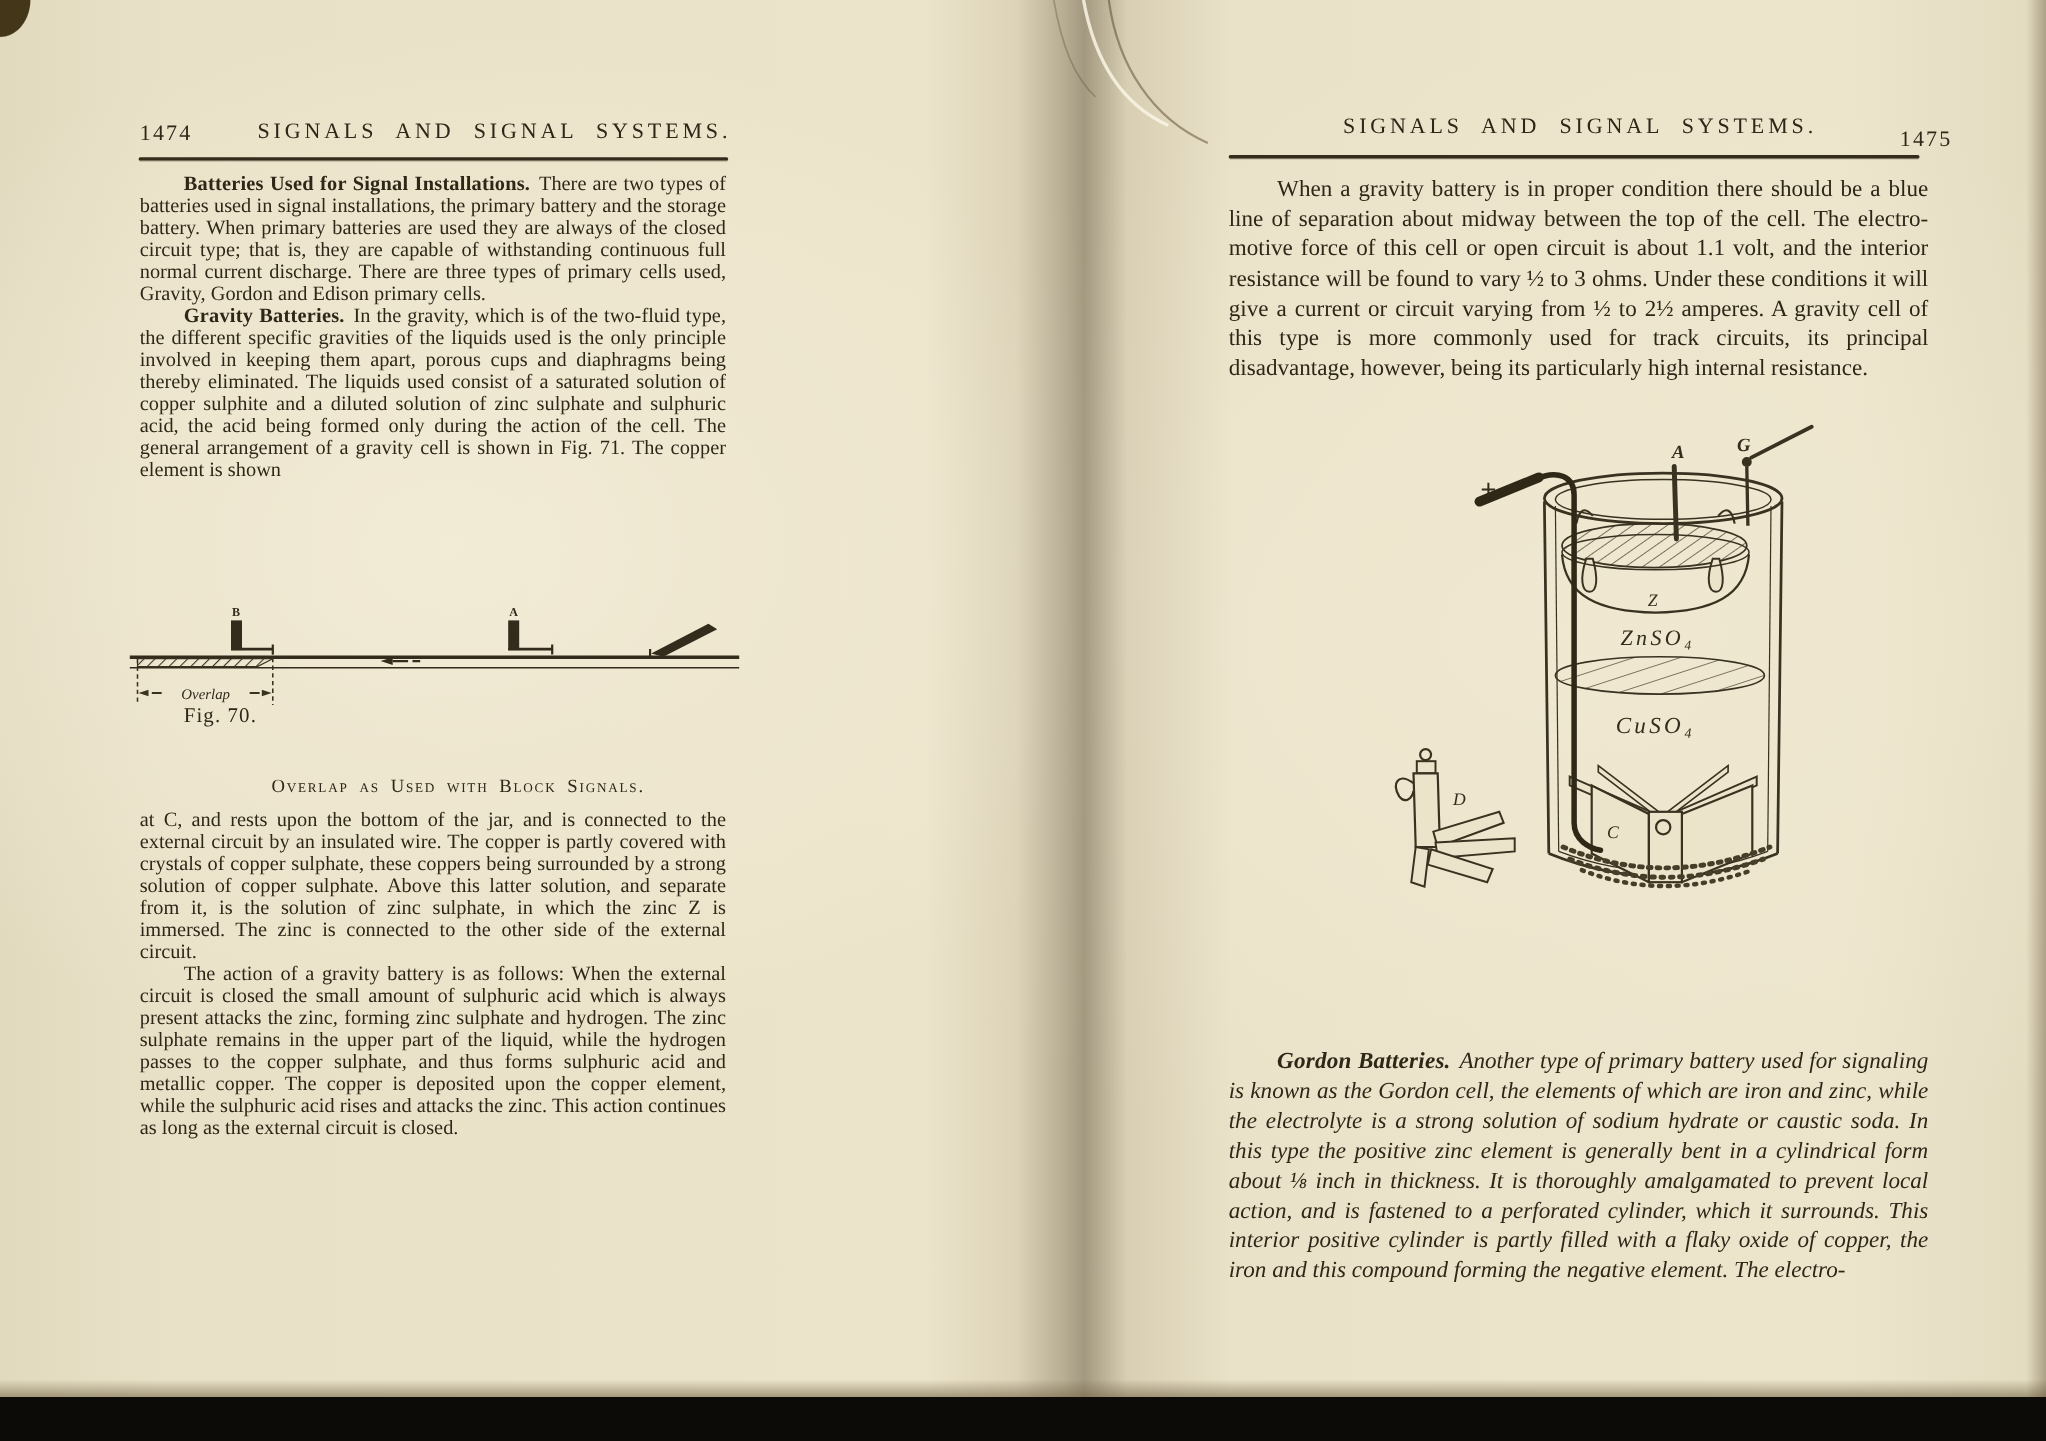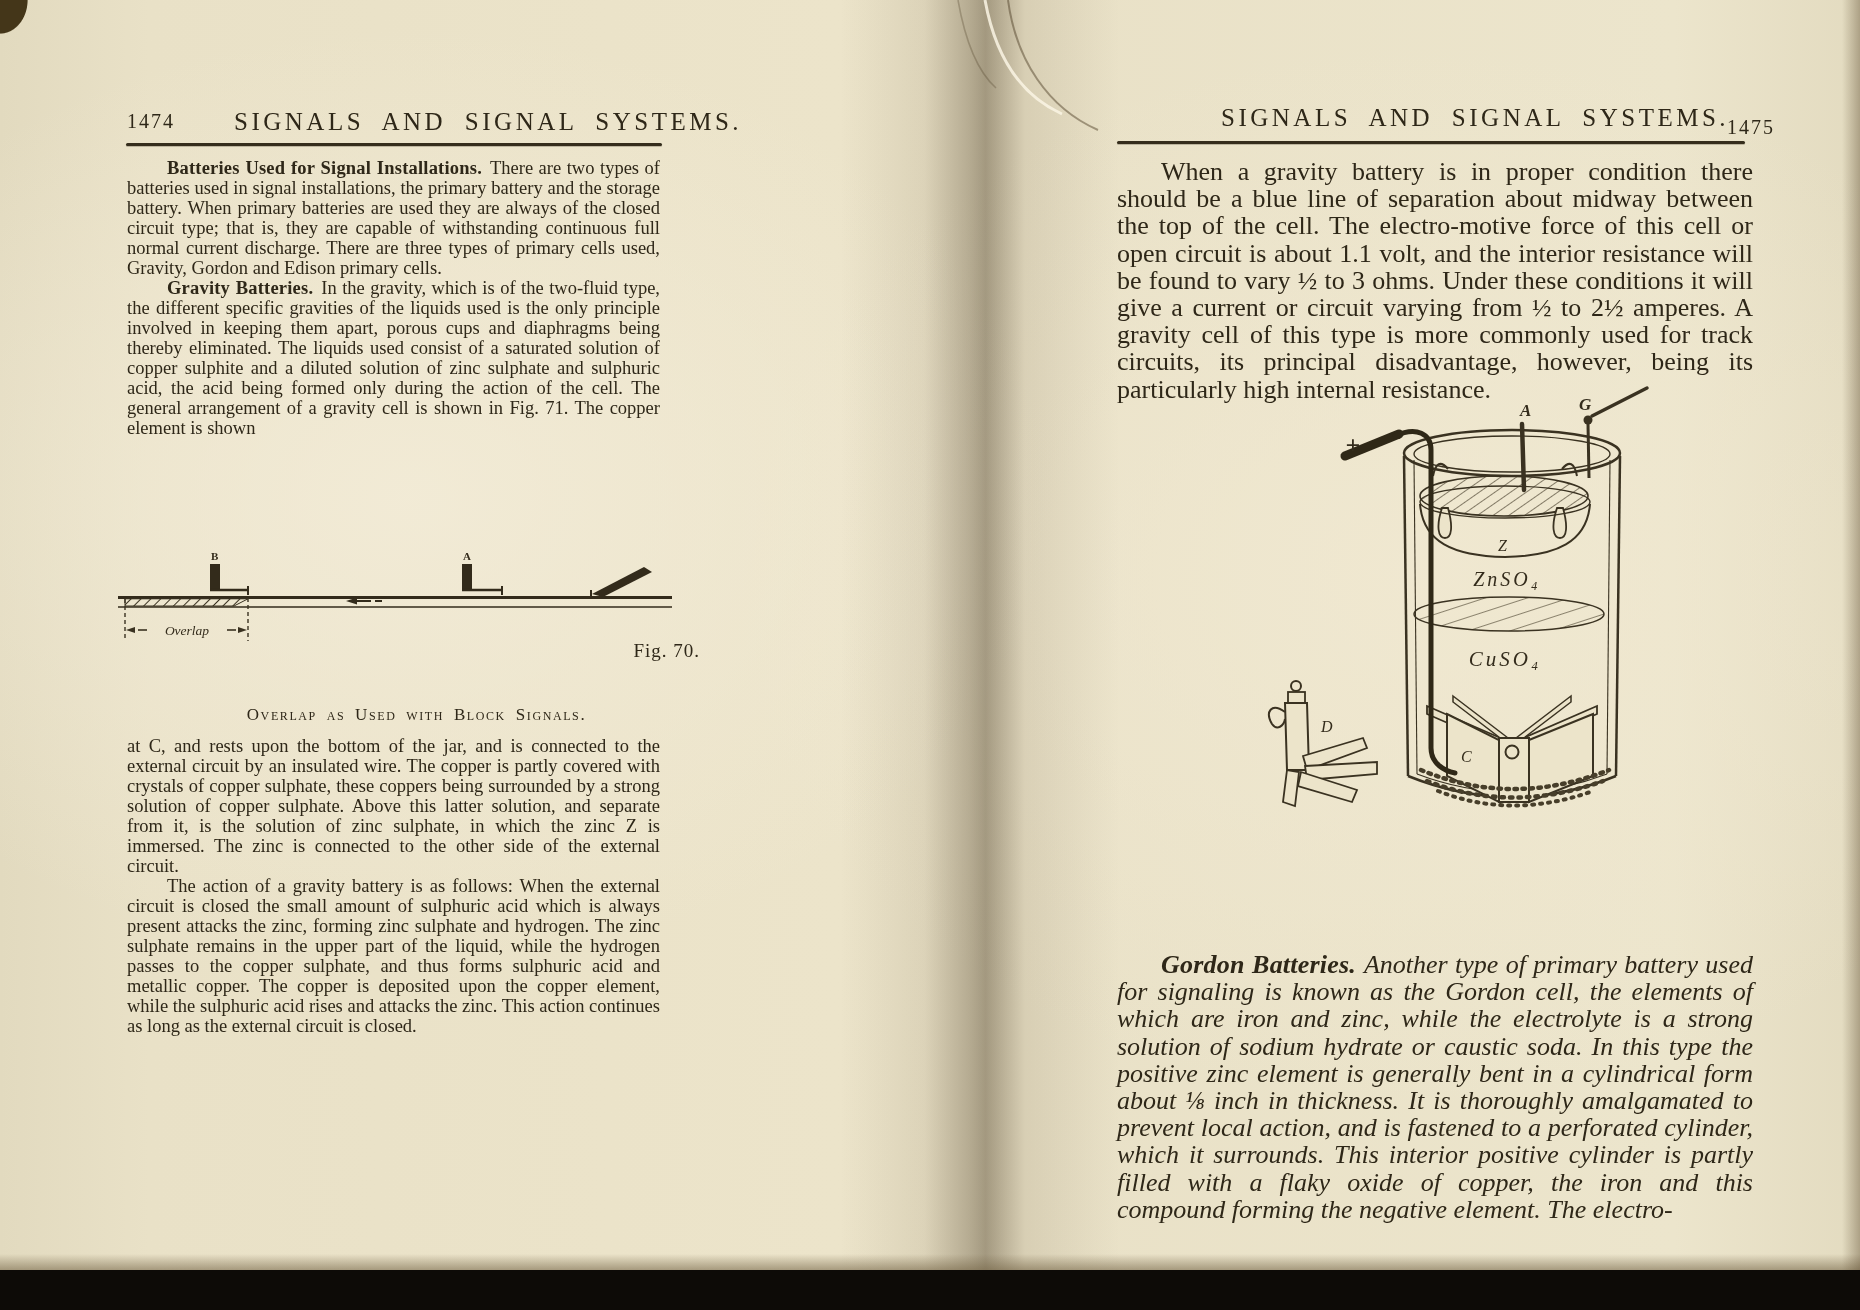--- a/index.html
+++ b/index.html
@@ -25,29 +25,29 @@
     position:absolute; left:0; top:0; width:46px; height:56px;
     background:radial-gradient(ellipse 46px 56px at 0 0, #443619 59%, rgba(68,54,25,0) 61%);
   }
   .bottom-edge { position:absolute; left:0; top:1254px; width:1860px; height:16px;
     background:linear-gradient(180deg, rgba(120,104,74,0) 0%, rgba(110,94,64,.55) 100%); }
   .bottom-strip { position:absolute; left:0; top:1270px; width:1860px; height:40px; background:#0d0b07; }
   .right-edge { position:absolute; left:1842px; top:0; width:18px; height:1270px;
     background:linear-gradient(90deg, rgba(90,72,42,0) 0%, rgba(84,66,38,.38) 100%); }
 
   .pageno { font-size:20px; letter-spacing:2px; }
-  .running { font-size:25px; letter-spacing:3.5px; word-spacing:9px; white-space:nowrap; }
+  .running { font-size:20px; letter-spacing:3.5px; word-spacing:9px; white-space:nowrap; }
   .rule { height:3px; background:#352d1c; border-radius:2px; box-shadow:0 1px 0 rgba(53,45,28,.25); }
   .body { text-align:justify; }
   .body p { margin:0; }
   .body-l { font-size:18.5px; line-height:20px; width:533px; }
-  .body-r { font-size:26px; line-height:27.2px; width:636px; }
+  .body-r { font-size:21px; line-height:27.2px; width:636px; }
   .ind { text-indent:40px; }
   b.lead { margin-right:8px; letter-spacing:.2px; }
-  .figno { font-size:19px; text-align:right; letter-spacing:1px; }
+  .figno { font-size:19px; text-align:left; letter-spacing:1px; }
   .figtitle { font-size:17px; font-variant:small-caps; letter-spacing:1.6px; word-spacing:4px; text-align:center; }
   svg text { font-family:"Liberation Serif","DejaVu Serif",serif; fill:#342c1c; }
   .fig path, .fig line, .fig ellipse, .fig polygon, .fig rect, .fig circle { vector-effect:none; }
 </style>
 </head>
 <body>
 
 <div class="scan">
   <div class="paper"></div>
   <div class="gutter"></div>

